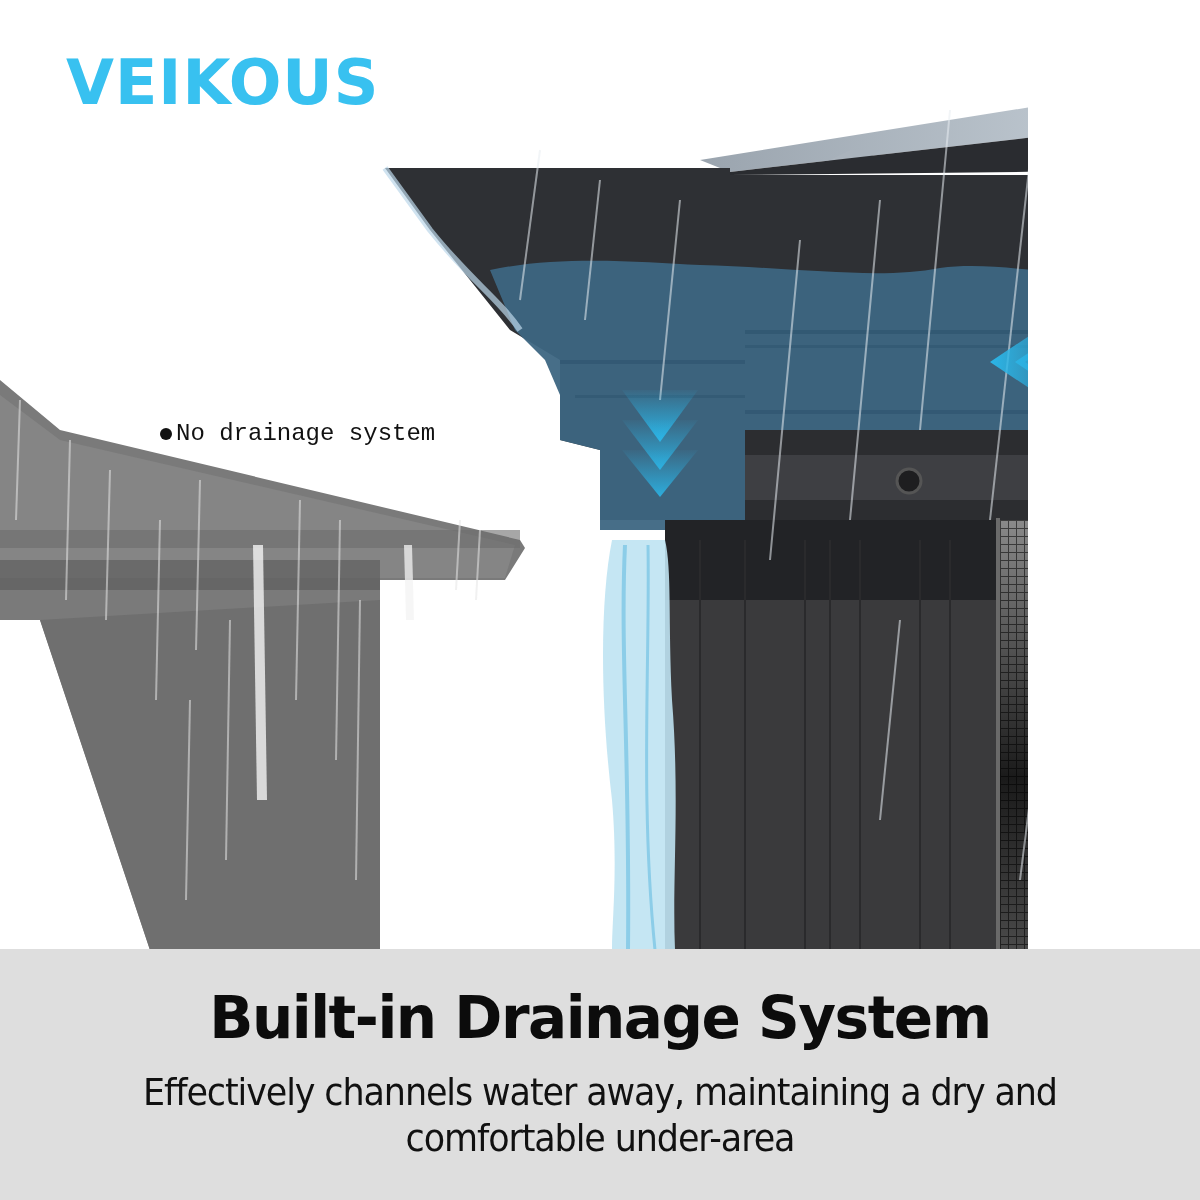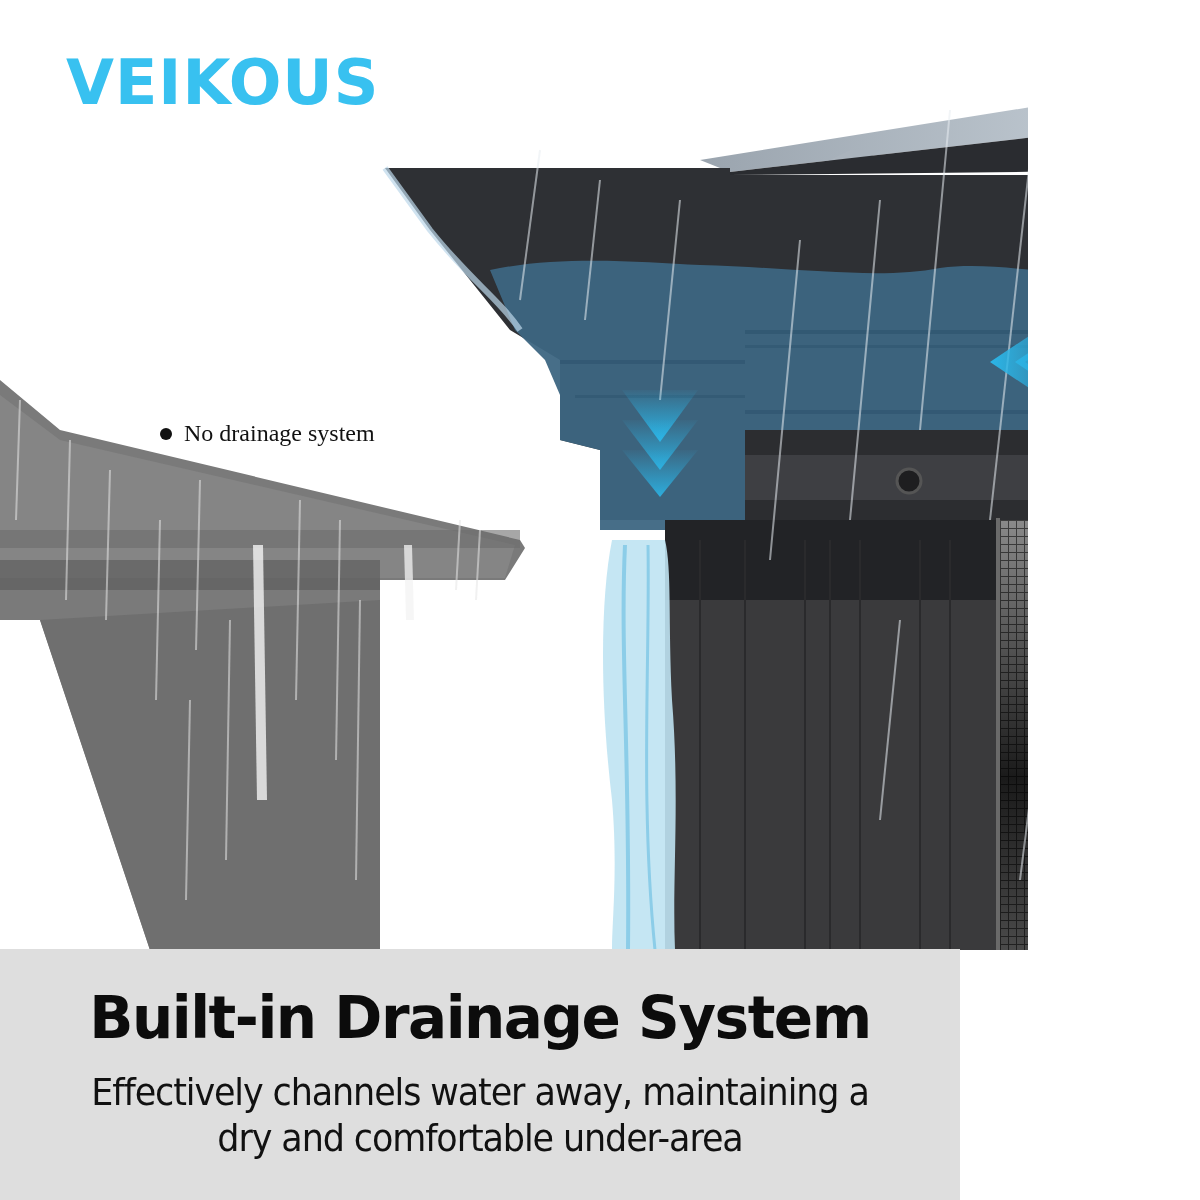--- a/index.html
+++ b/index.html
@@ -1,22 +1,22 @@
 <!DOCTYPE html>
 <html><head>
   <meta charset="utf-8">
   <style>
     html, body { margin: 0; padding: 0; }
     body { width: 1200px; height: 1200px; overflow: hidden; background: #ffffff; position: relative; font-family: "Liberation Sans", "DejaVu Sans", sans-serif; }
     .stage { position: absolute; left: 0; top: 0; width: 1028px; height: 950px; overflow: hidden; background: #ffffff; }
     .logo { position: absolute; left: 66px; top: 52px; font-family: "DejaVu Sans", sans-serif; font-weight: bold; font-size: 62px; letter-spacing: 1px; color: #38c1f0; line-height: 1; }
-    .callout { position: absolute; left: 160px; top: 420px; display: flex; align-items: center; gap: 12px; font-family: Liberation Serif, serif; font-size: 24px; color: #111111; z-index: 5; justify-content: space-between; }
+    .callout { position: absolute; left: 160px; top: 420px; display: flex; align-items: center; gap: 4px; font-family: Liberation Mono, monospace; font-size: 24px; color: #111111; z-index: 5; justify-content: space-between; }
     .callout .bullet { width: 12px; height: 12px; border-radius: 50%; background: #111; display: inline-block; }
     svg.scene { position: absolute; left: 0; top: 0; }
-    .band { position: absolute; left: 0; top: 949px; width: 960px; height: 251px; background: #dedede; text-align: center; }
+    .band { position: absolute; left: 0; top: 949px; width: 1200px; height: 251px; background: #dedede; text-align: center; }
     .band h1 { margin: 0; position: absolute; left: 0; right: 0; top: 40px; font-family: "DejaVu Sans", sans-serif; font-weight: bold; font-size: 58px; color: #0c0c0c; letter-spacing: -1.5px; line-height: 1; }
     .band p { margin: 0; position: absolute; left: 40px; right: 40px; top: 120px; font-family: "DejaVu Sans", sans-serif; font-size: 38px; color: #111; line-height: 46px; letter-spacing: -1.2px; transform: scaleX(0.92); transform-origin: center; }
   </style>
 </head>
 <body>
 
 <div class="stage">
   <svg class="scene" width="1200" height="950" viewBox="0 0 1200 950">
     <defs>
       <linearGradient id="roofTop" x1="0" y1="0" x2="1" y2="0">

